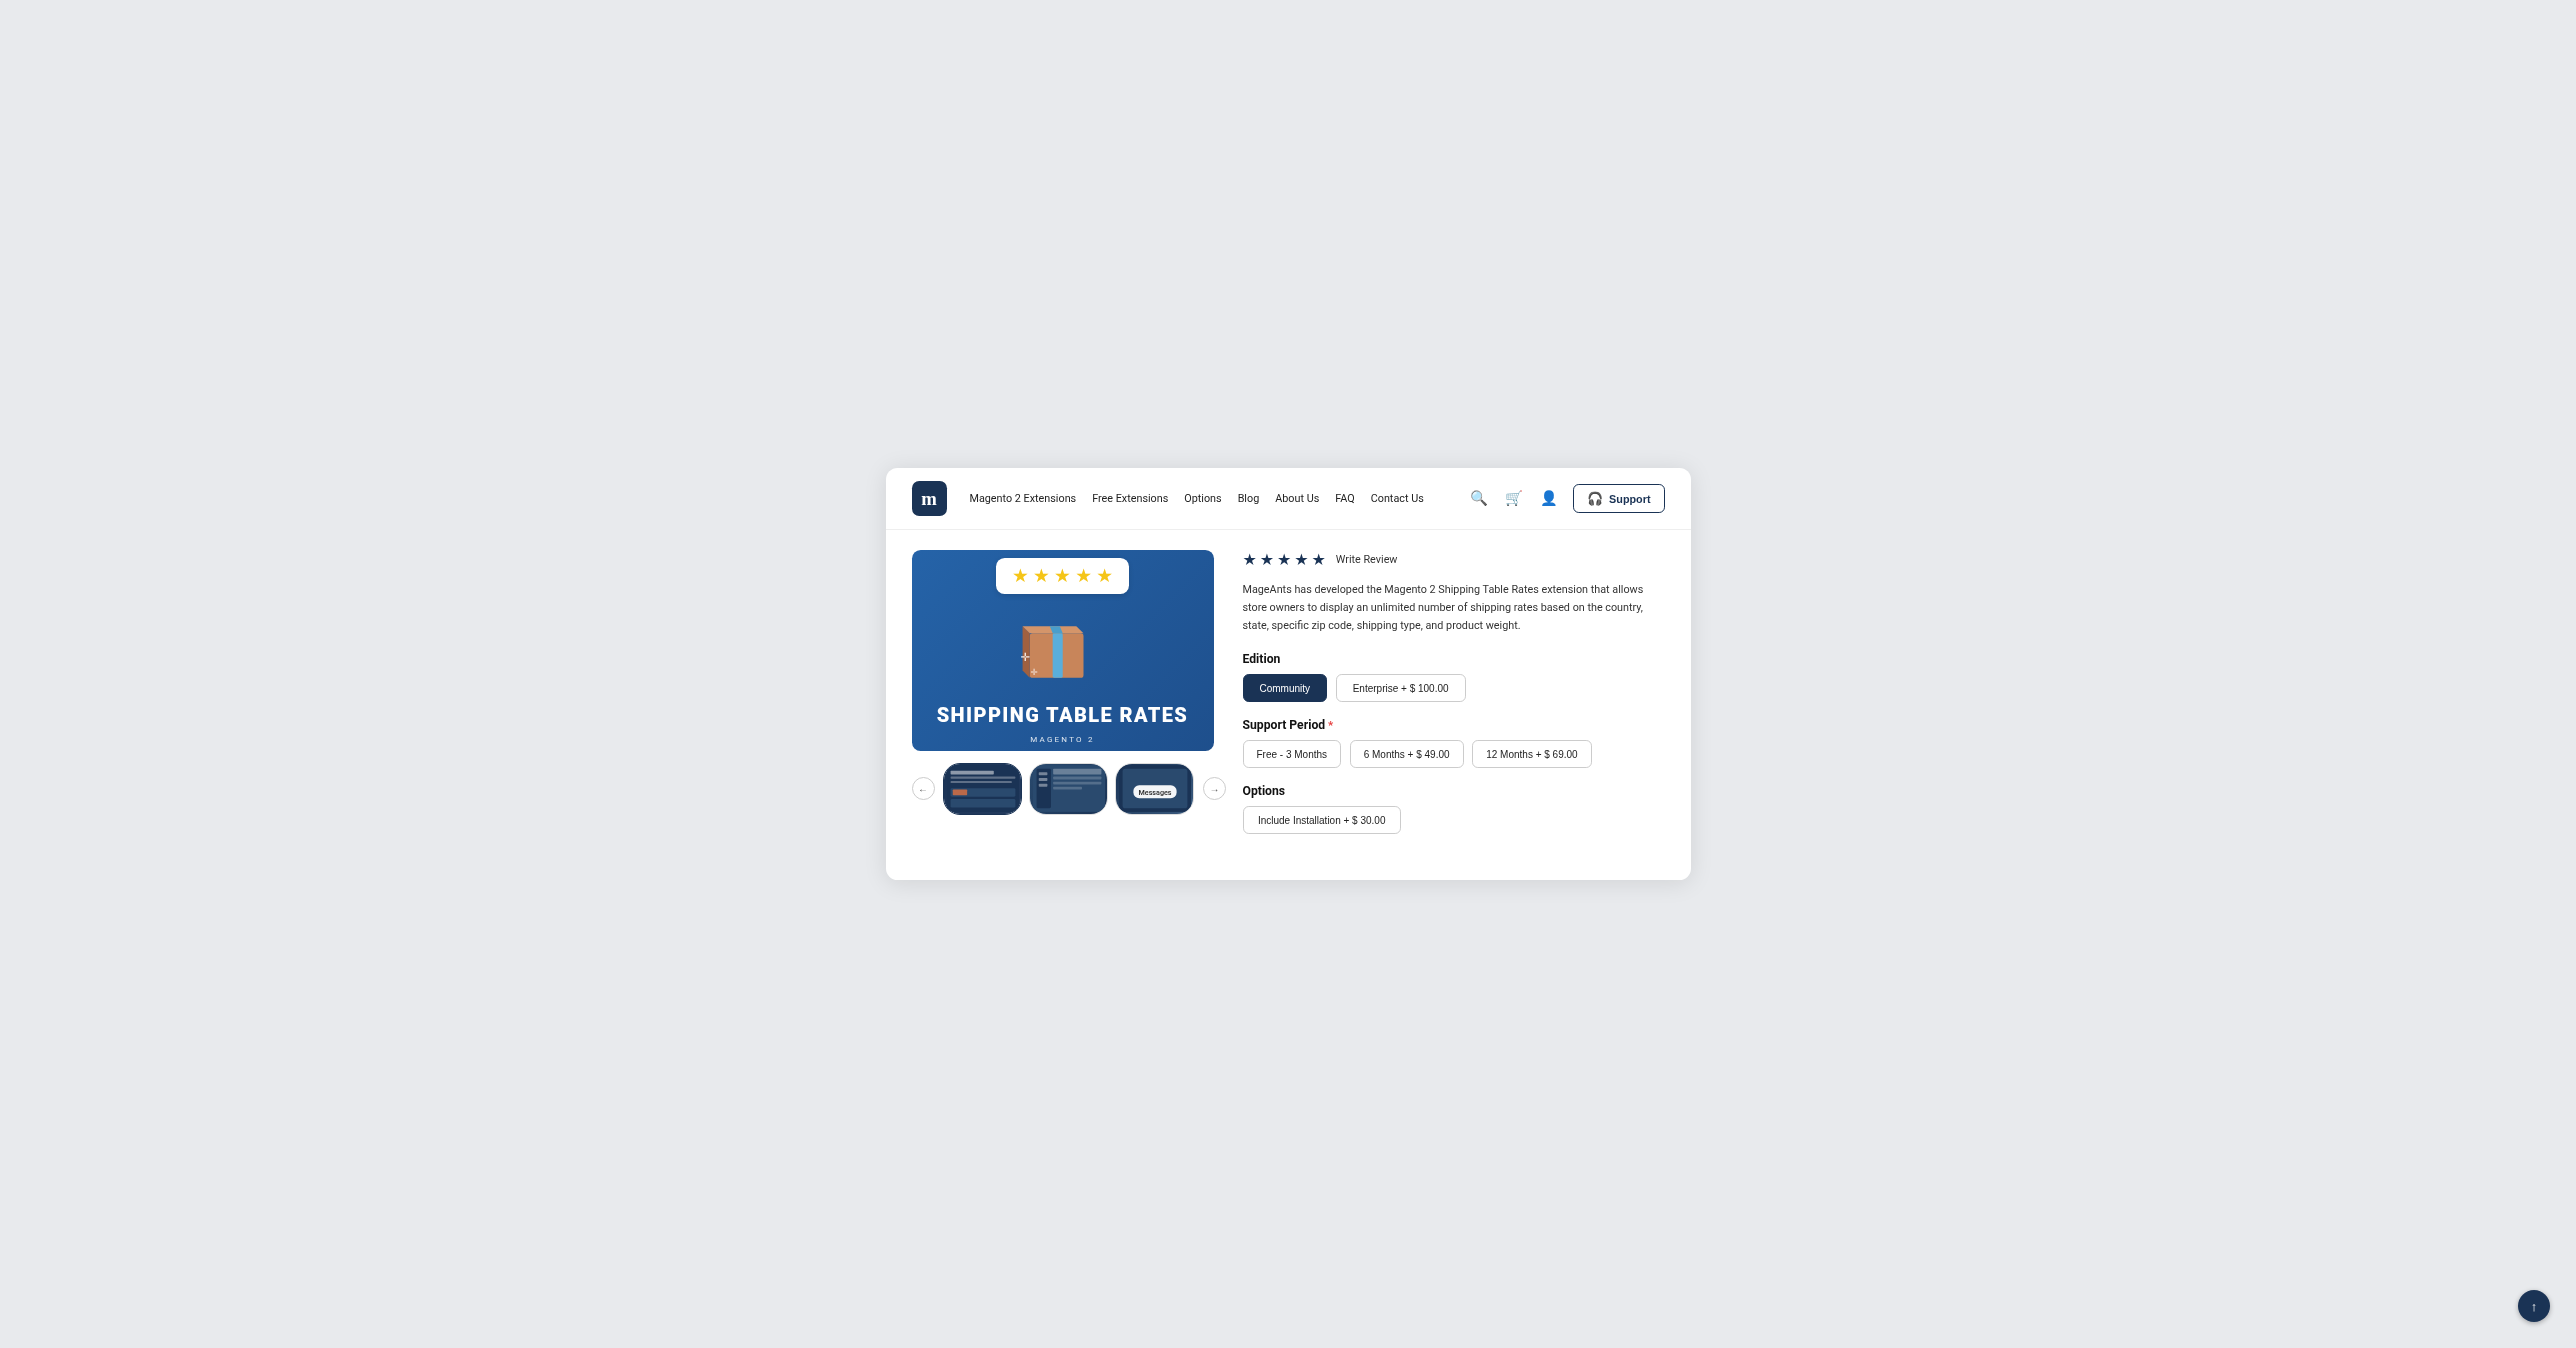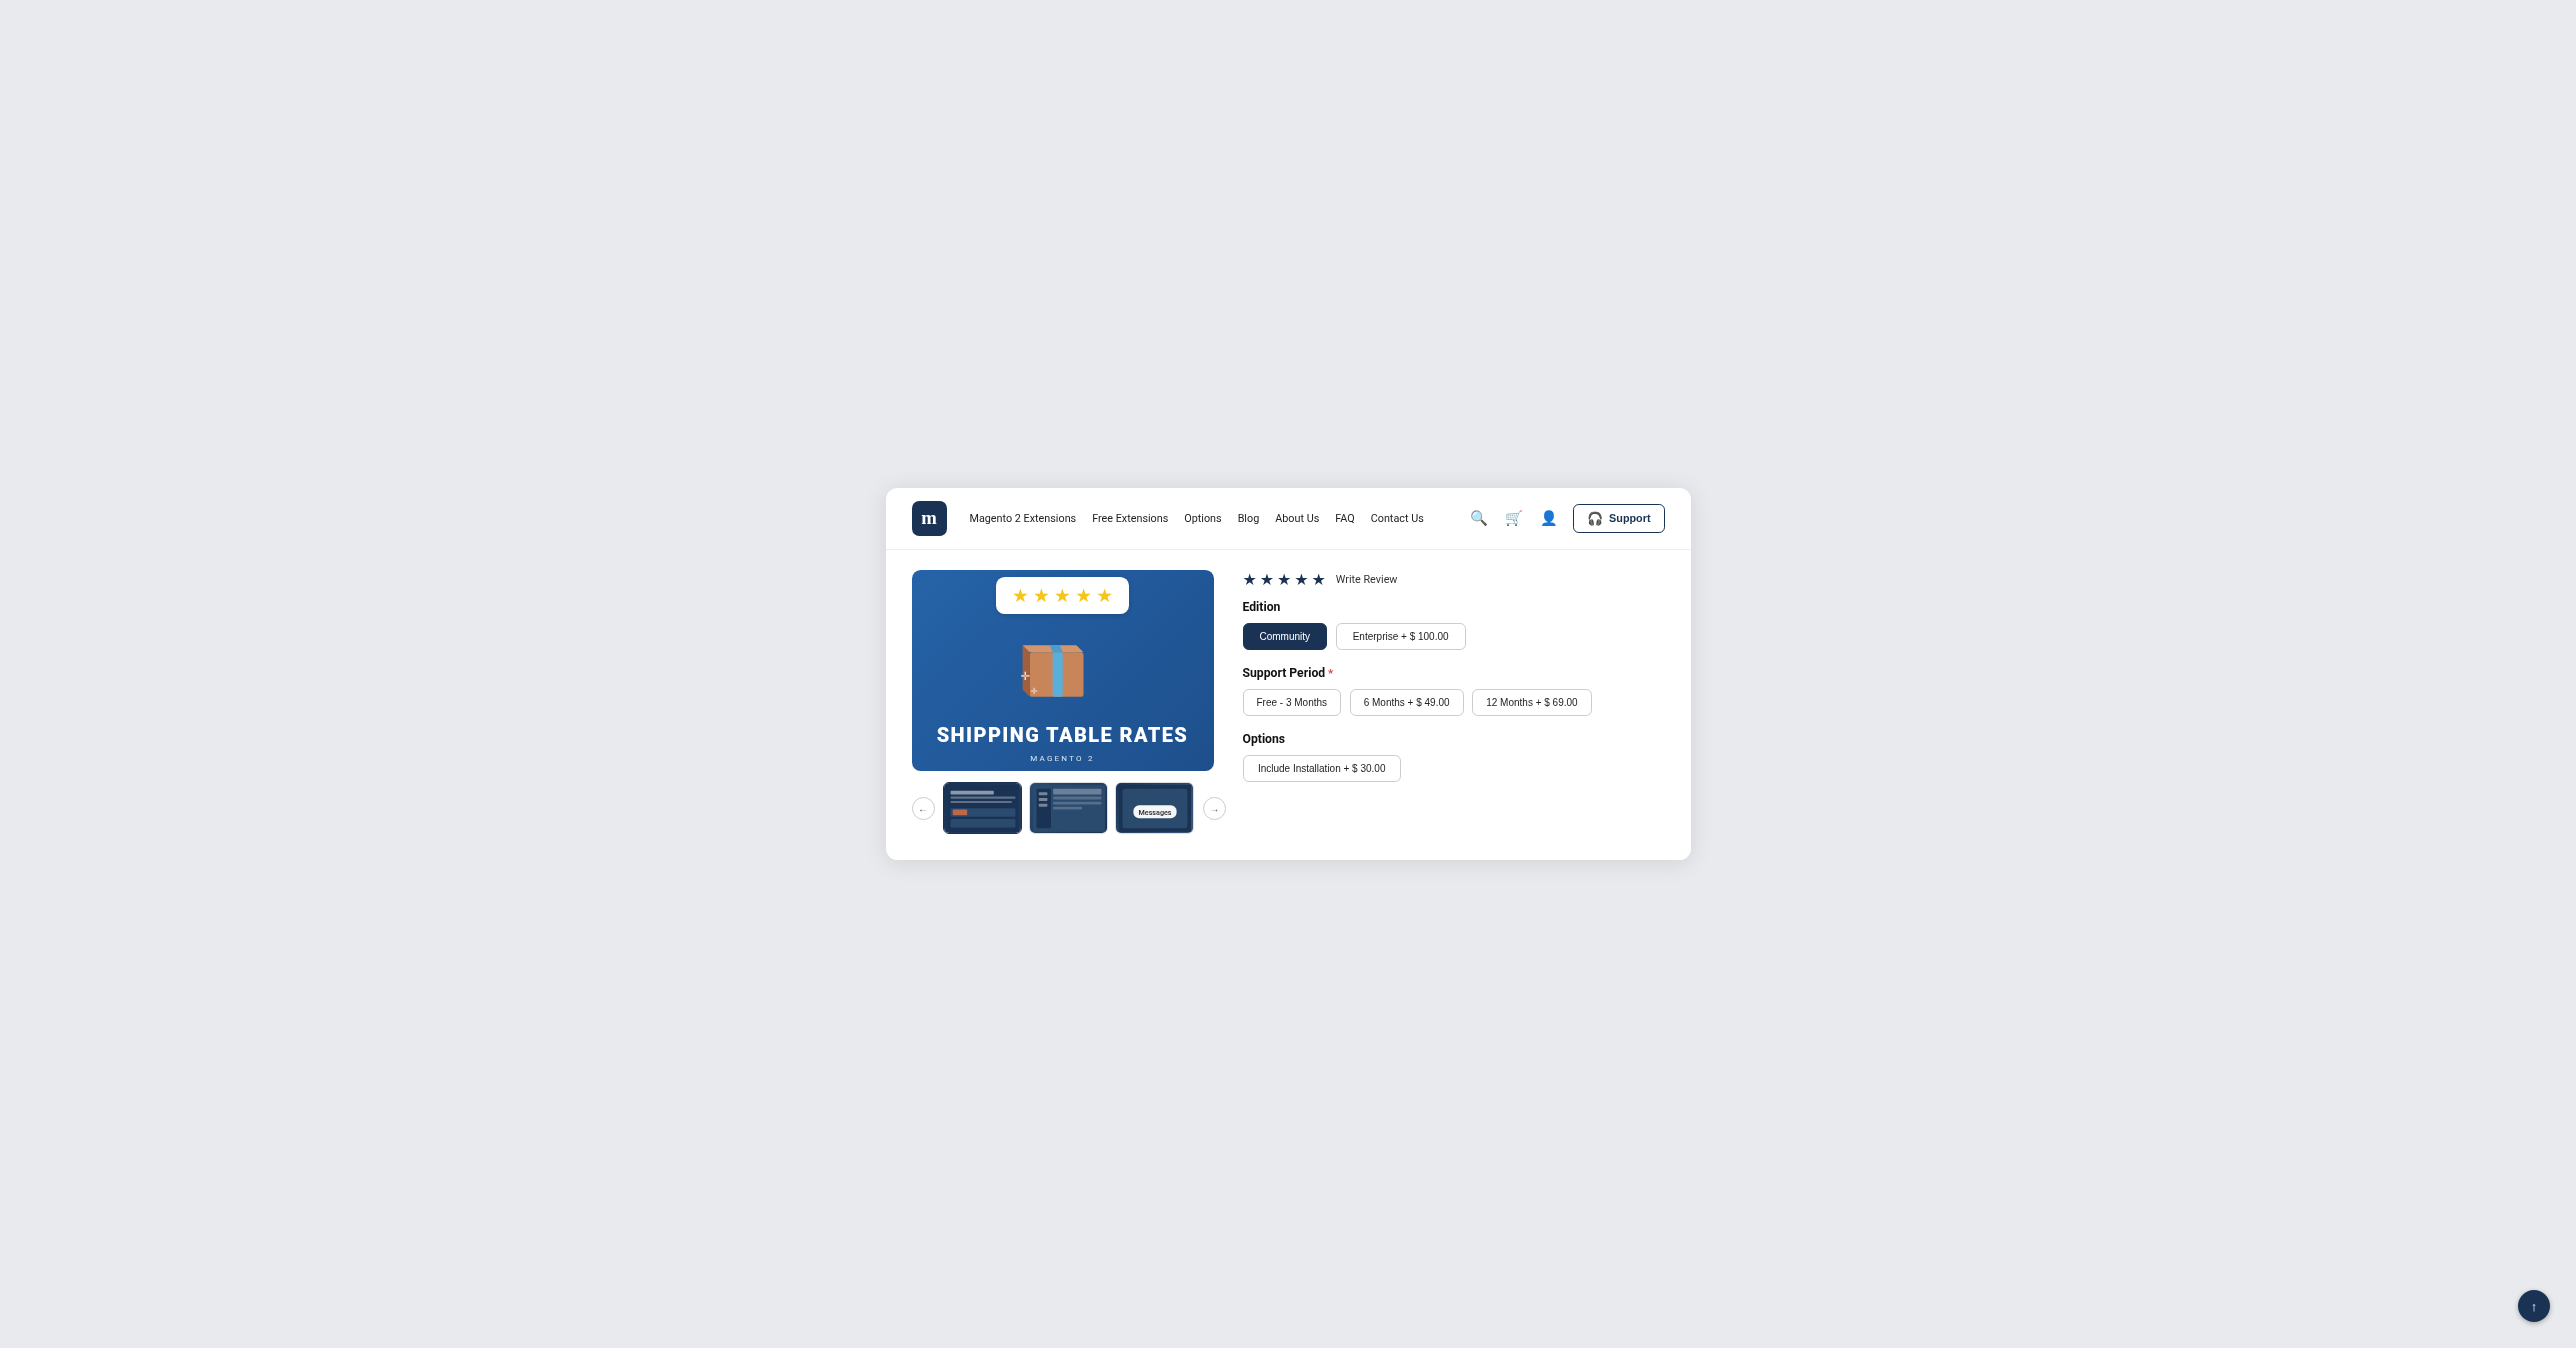--- a/index.html
+++ b/index.html
@@ -168,21 +168,21 @@
       flex-shrink: 0;
     }
     .thumb-list {
       display: flex;
       gap: 7.2px;
       flex: 1;
     }
     .thumb-item {
       width: 79px;
       height: 52px;
-      border-radius: 6px;
+      border-radius: 17px;
       border: 1.4px solid #1a3355;
       overflow: hidden;
       background: #fde047;
       display: flex;
       align-items: center;
       justify-content: flex-start;
       cursor: pointer;
     }
     .thumb-item.active {
       border-color: #1a3355;
@@ -479,20 +479,21 @@
         <div class="rating-stars">
           <span class="rating-star">★</span>
           <span class="rating-star">★</span>
           <span class="rating-star">★</span>
           <span class="rating-star">★</span>
           <span class="rating-star">★</span>
         </div>
         <span class="write-review">Write Review</span>
       </div>
 
+      <p class="description">MageAnts has developed the Magento 2 Shipping Table Rates extension that allows store owners to display an unlimited number of shipping rates based on the country, state, specific zip code, shipping type, and product weight.</p>
 
       <div class="section-label">Edition</div>
       <div class="options-row">
         <button class="option-btn active">Community</button>
         <button class="option-btn">Enterprise + $ 100.00</button>
       </div>
 
       <div class="section-label support-period-label">
         <span>Support Period</span>
         <span class="required-dot">*</span>

